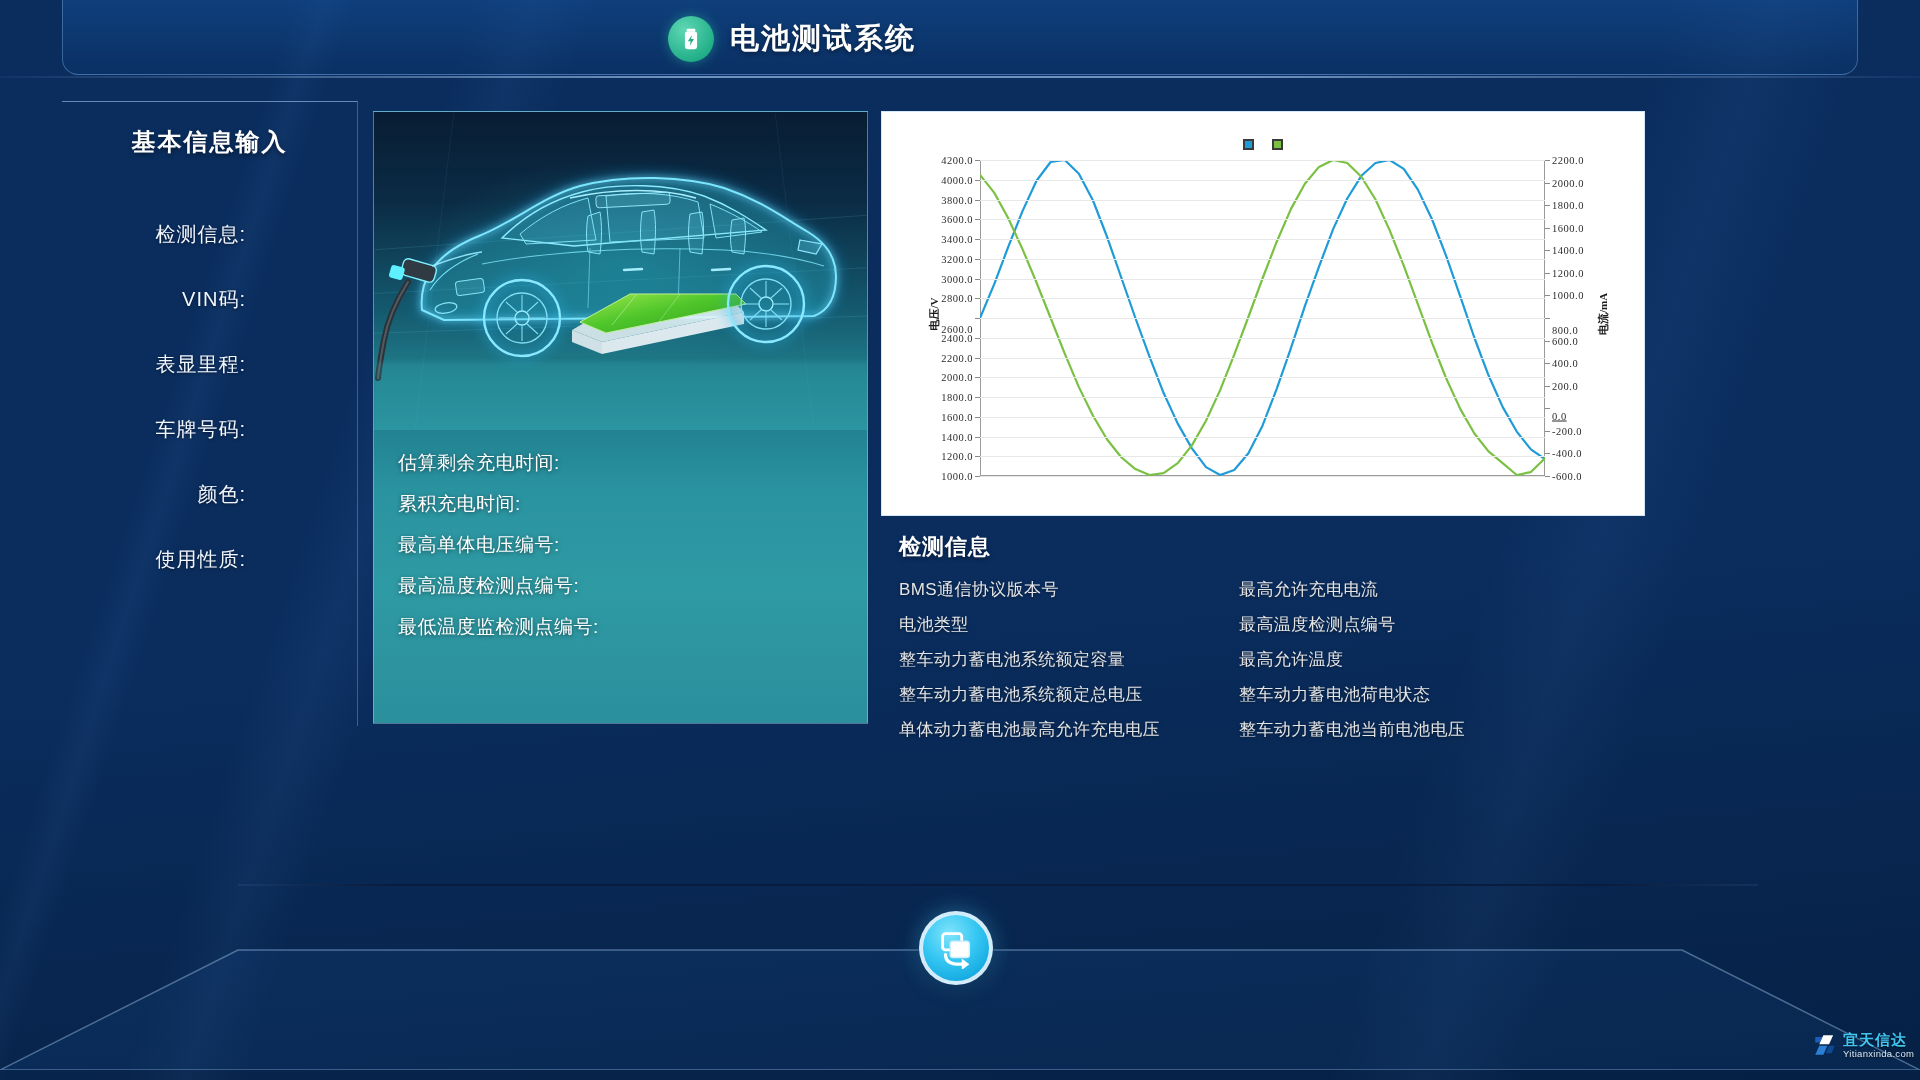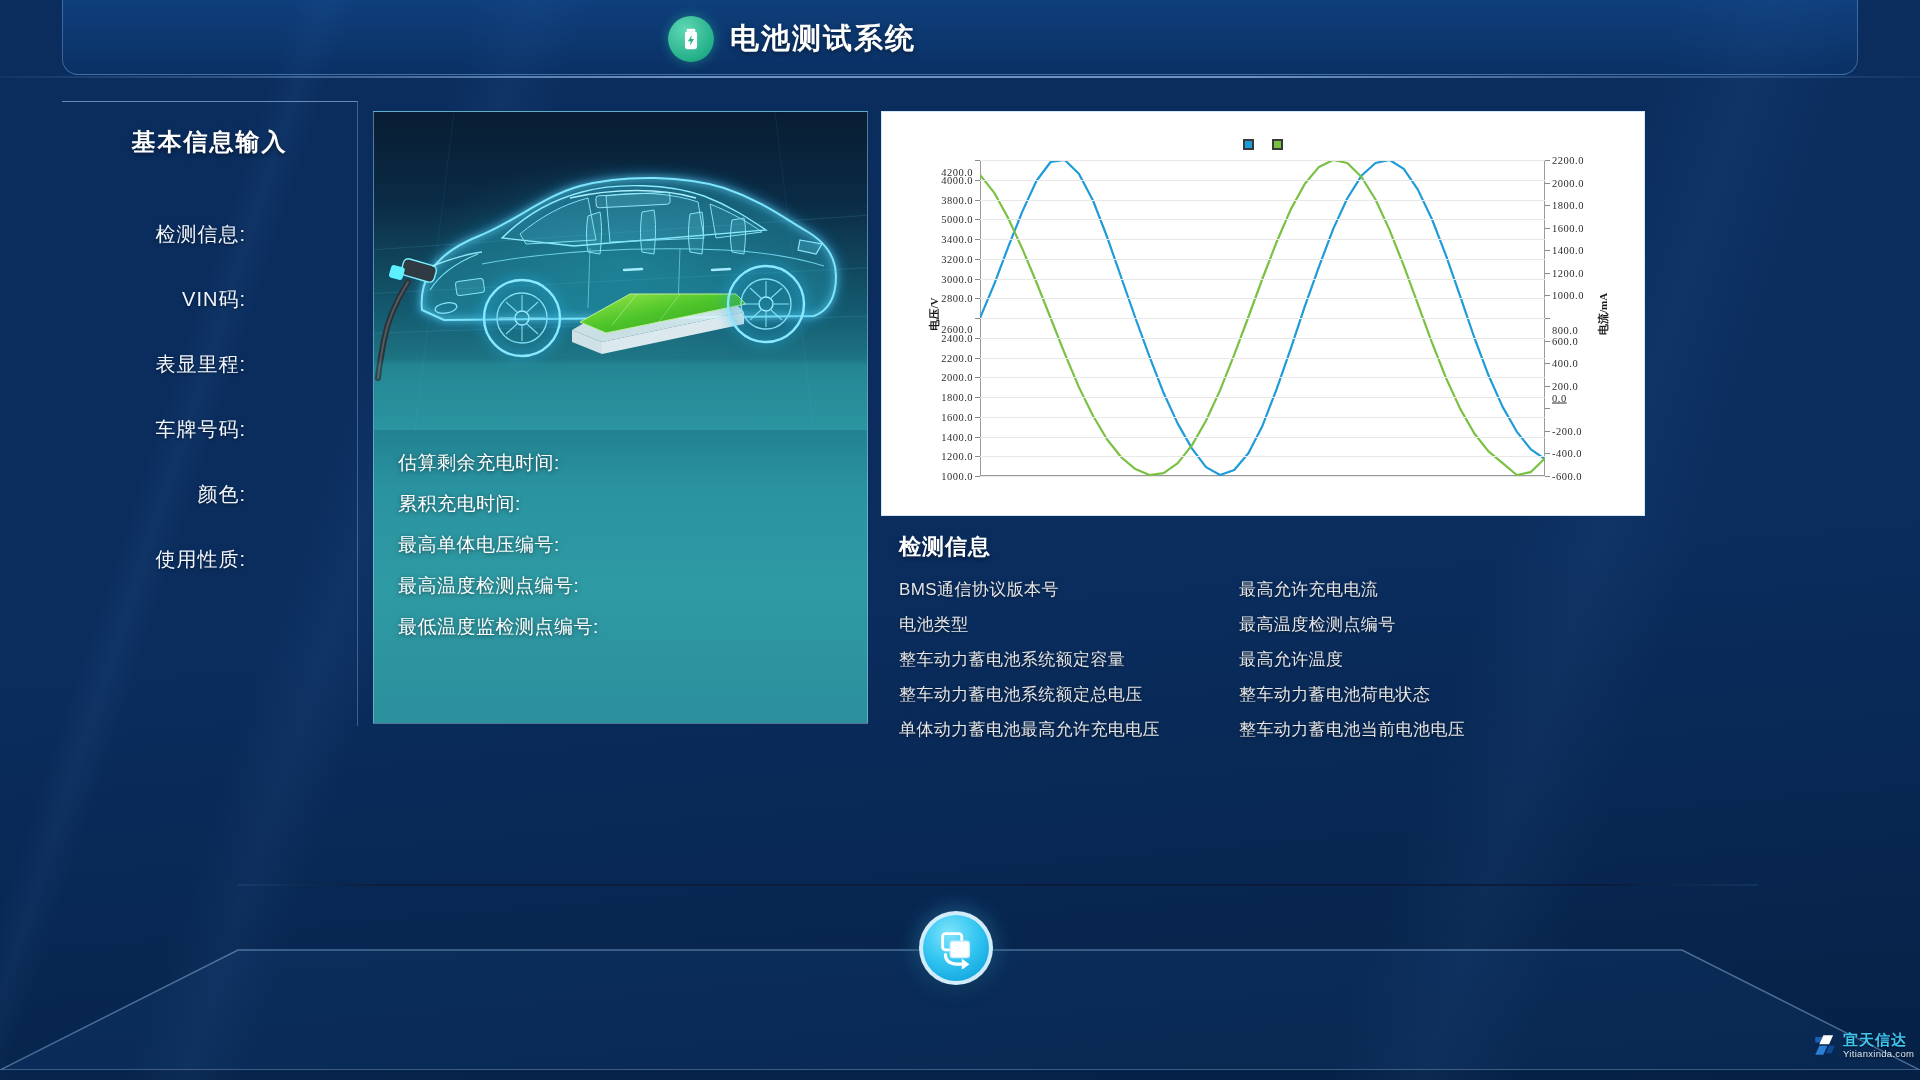--- a/index.html
+++ b/index.html
@@ -392,30 +392,30 @@
     <div id="ylabel-left">电压/V</div>
     <div id="ylabel-right">电流/mA</div>
     <div id="plot-area">
       <div id="plot-frame"></div>
       <svg id="chart-svg" width="565" height="316" viewBox="0 0 565 316" style="position:absolute;left:0;top:0;" aria-hidden="true">
           <polyline points="0.00,158.00 14.13,124.42 28.25,86.90 42.38,51.35 56.50,20.74 70.63,1.98 84.75,0.00 98.88,13.82 113.00,40.49 127.13,77.02 141.25,117.51 155.38,158.00 169.50,196.51 183.63,233.05 197.75,263.66 211.88,288.35 226.00,307.11 240.13,315.01 254.25,310.07 268.38,293.29 282.50,265.64 296.63,229.10 310.75,188.61 324.88,146.15 339.00,106.65 353.13,69.13 367.25,38.51 381.38,15.80 395.50,2.96 409.63,0.00 423.75,8.89 437.88,29.63 452.00,59.25 466.13,95.79 480.25,136.28 494.38,177.75 508.50,215.28 522.63,246.88 536.75,271.56 550.88,289.34 565.00,299.21" fill="none" stroke="#1f9bd8" stroke-width="2.2" stroke-linejoin="round" stroke-linecap="round"></polyline>
           <polyline points="0.00,14.81 14.13,32.59 28.25,58.26 42.38,88.88 56.50,122.45 70.63,158.00 84.75,193.55 98.88,227.13 113.00,255.76 127.13,279.46 141.25,297.24 155.38,309.09 169.50,315.01 183.63,313.04 197.75,303.16 211.88,285.39 226.00,260.70 240.13,230.09 254.25,194.54 268.38,157.01 282.50,118.50 296.63,81.96 310.75,49.38 324.88,23.70 339.00,6.91 353.13,0.00 367.25,2.96 381.38,16.79 395.50,39.50 409.63,70.11 423.75,105.66 437.88,144.17 452.00,182.69 466.13,218.24 480.25,248.85 494.38,273.54 508.50,291.31 522.63,303.16 536.75,315.01 550.88,312.05 565.00,298.22" fill="none" stroke="#7ac143" stroke-width="2.2" stroke-linejoin="round" stroke-linecap="round"></polyline>
         </svg>
     <div class="hgrid" style="top: 0px;"></div>
         <div class="tickmark-l" style="top: 0px;"></div>
-        <div class="ytick-l" style="top: 12px; text-align: right;">4200.0</div>
+        <div class="ytick-l" style="top: 0px; text-align: right;">4200.0</div>
         <div class="hgrid" style="top: 19.75px;"></div>
         <div class="tickmark-l" style="top: 19.75px;"></div>
         <div class="ytick-l" style="top: 19.75px;">4000.0</div>
         <div class="hgrid" style="top: 39.5px;"></div>
         <div class="tickmark-l" style="top: 39.5px;"></div>
         <div class="ytick-l" style="top: 39.5px;">3800.0</div>
         <div class="hgrid" style="top: 59.25px;"></div>
         <div class="tickmark-l" style="top: 59.25px;"></div>
-        <div class="ytick-l" style="top: 59.25px;">5000.0</div>
+        <div class="ytick-l" style="top: 59.25px;">3600.0</div>
         <div class="hgrid" style="top: 79px;"></div>
         <div class="tickmark-l" style="top: 79px;"></div>
         <div class="ytick-l" style="top: 79px;">3400.0</div>
         <div class="hgrid" style="top: 98.75px;"></div>
         <div class="tickmark-l" style="top: 98.75px;"></div>
         <div class="ytick-l" style="top: 98.75px;">3200.0</div>
         <div class="hgrid" style="top: 118.5px;"></div>
         <div class="tickmark-l" style="top: 118.5px;"></div>
         <div class="ytick-l" style="top: 118.5px;">3000.0</div>
         <div class="hgrid" style="top: 138.25px;"></div>
@@ -464,21 +464,21 @@
         <div class="ytick-r" style="top: 135.429px;">1000.0</div>
         <div class="tickmark-r" style="top: 158px;"></div>
         <div class="ytick-r" style="top: 170px;">800.0</div>
         <div class="tickmark-r" style="top: 180.571px;"></div>
         <div class="ytick-r" style="top: 180.571px;">600.0</div>
         <div class="tickmark-r" style="top: 203.143px;"></div>
         <div class="ytick-r" style="top: 203.143px;">400.0</div>
         <div class="tickmark-r" style="top: 225.714px;"></div>
         <div class="ytick-r" style="top: 225.714px;">200.0</div>
         <div class="tickmark-r" style="top: 248.286px;"></div>
-        <div class="ytick-r" style="top: 238px; text-decoration: underline;">0.0</div>
+        <div class="ytick-r" style="top: 256px; text-decoration: underline;">0.0</div>
         <div class="tickmark-r" style="top: 270.857px;"></div>
         <div class="ytick-r" style="top: 270.857px;">-200.0</div>
         <div class="tickmark-r" style="top: 293.429px;"></div>
         <div class="ytick-r" style="top: 293.429px;">-400.0</div>
         <div class="tickmark-r" style="top: 316px;"></div>
         <div class="ytick-r" style="top: 316px;">-600.0</div>
       </div>
   </div>
 </div>
 

